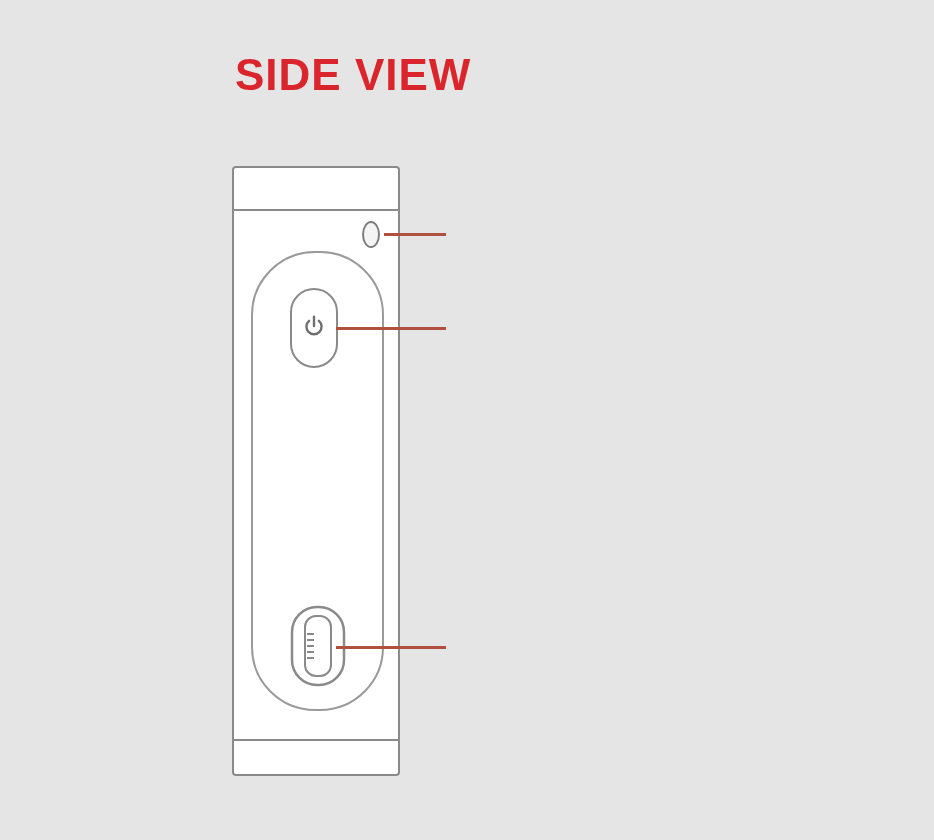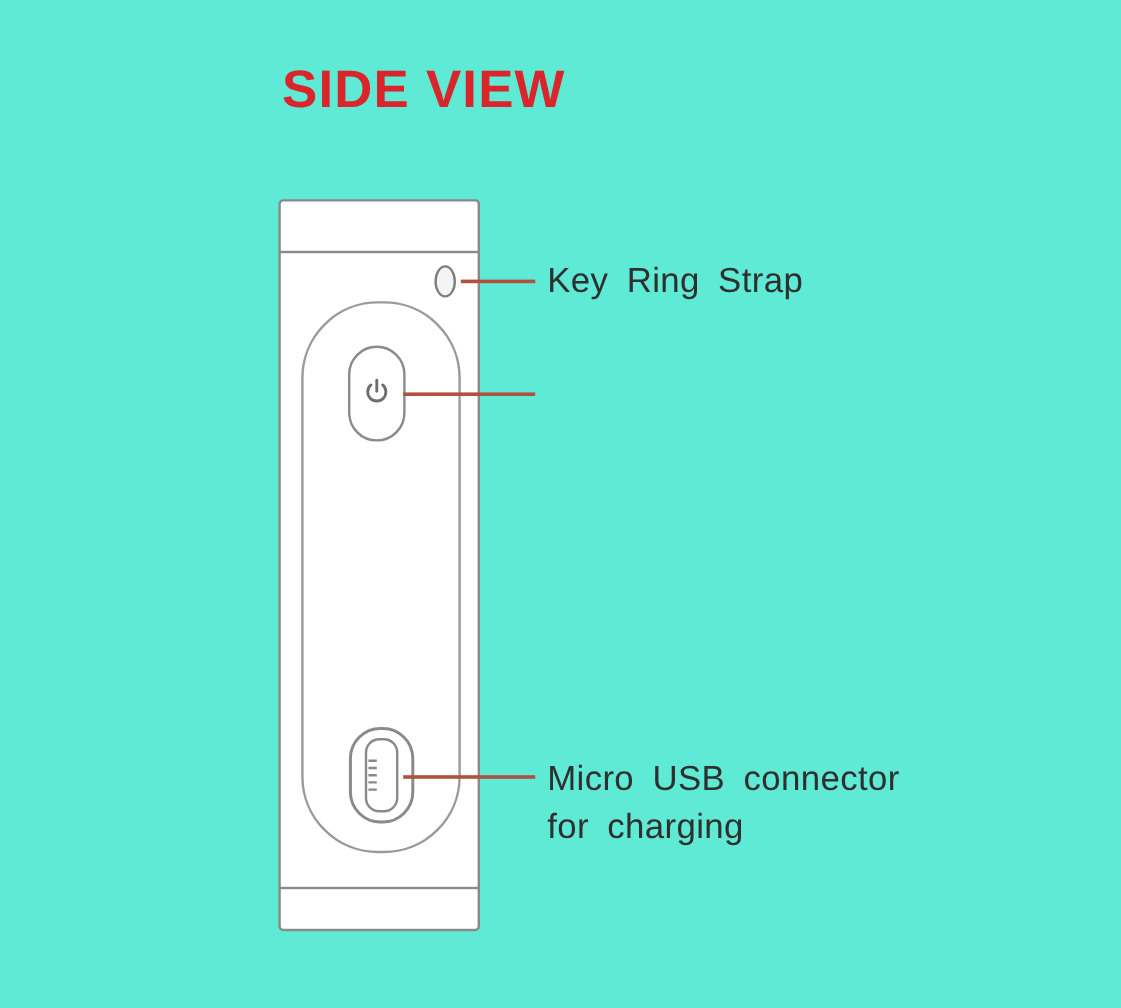--- a/index.html
+++ b/index.html
@@ -1,18 +1,18 @@
 <!DOCTYPE html>
 <html><head>
 <meta charset="utf-8">
 <style>
   * { margin:0; padding:0; box-sizing:border-box; }
   html,body { width:934px; height:840px; background:#ffffff; }
   body { font-family:"Liberation Sans", sans-serif; }
-  .canvas { position:relative; width:934px; height:840px; background:#5eead4; overflow:hidden; }
+  .canvas { position:relative; width:934px; height:840px; background:#e5e5e5; overflow:hidden; }
 
   
   .title {
     position:absolute; left:235px; top:50px;
     font-size:44px; font-weight:700; letter-spacing:1px;
     color:#d9252b;
   }
 
   
   .device-body {
@@ -91,21 +91,16 @@
         <line x1="17" y1="47" x2="24" y2="47" stroke="#8a8a8a" stroke-width="2"></line>
         <line x1="17" y1="53" x2="24" y2="53" stroke="#8a8a8a" stroke-width="2"></line>
       </svg>
     </span>
   </div>
 
   <div class="callout-line line-keyring"></div>
   <div class="callout-line line-power"></div>
   <div class="callout-line line-usb"></div>
 
-  <div class="callout-label label-keyring">Key Ring Strap</div>
 
 
-  <div class="callout-label label-usb">
-    <span>Micro USB connector</span>
-    <span>for charging</span>
-  </div>
 
 </div>
 
 </body></html>

